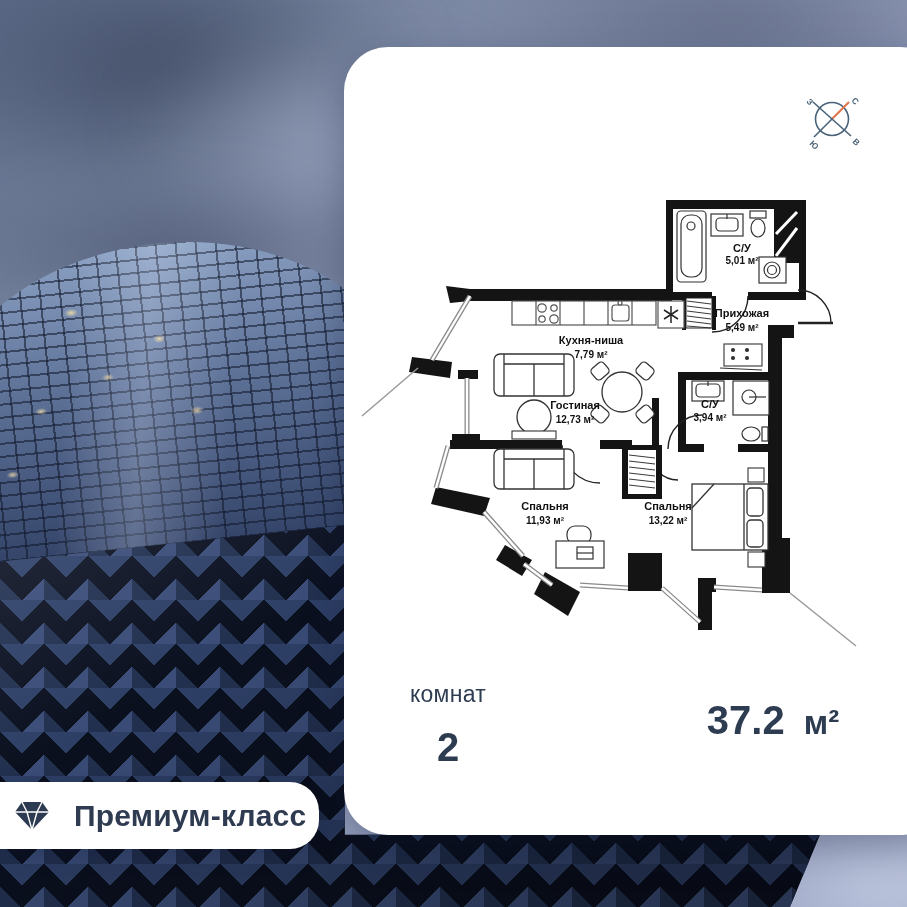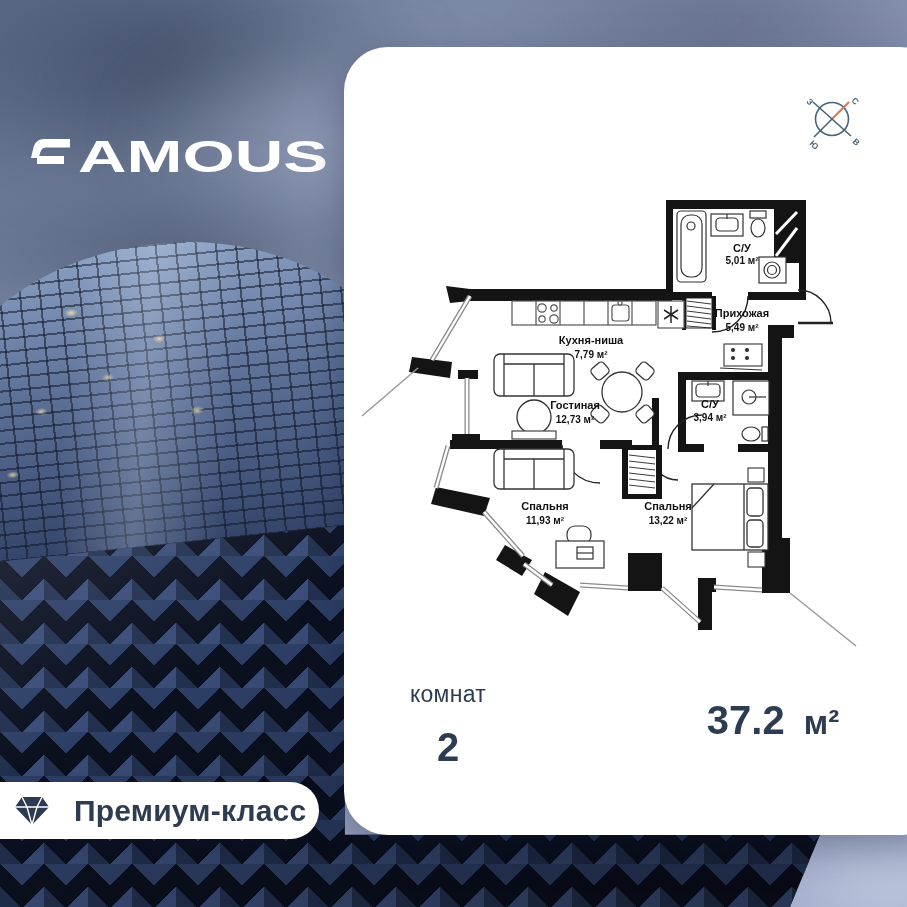--- a/index.html
+++ b/index.html
@@ -44,21 +44,21 @@
   
   .logo{position:absolute;left:30px;top:138px;width:300px;height:40px;}
   
   .stats{position:absolute;left:384px;top:681px;width:474px;display:flex;justify-content:space-between;color:#2e3c52;}
   .stat{text-align:center;}
   .s1{width:128px;} .s2{width:120px;} .s3{width:170px;}
   .stat .lbl{font-size:23px;font-weight:400;letter-spacing:.3px;}
   .stat .val{margin-top:17px;font-size:40px;font-weight:700;}
   .stat .unit{font-size:33px;font-weight:700;margin-left:19px;}
   
-  .badge{position:absolute;left:0;top:782px;height:57px;width:319px;background:#fff;
+  .badge{position:absolute;left:0;top:782px;height:67px;width:319px;background:#fff;
     border-radius:0 29px 29px 0;display:flex;align-items:center;box-sizing:border-box;padding-left:14px;
     box-shadow:0 6px 20px rgba(15,25,55,.25);}
   .badge .txt{margin-left:24px;font-size:30px;font-weight:600;color:#2f3b50;letter-spacing:.2px;}
   .plan-svg{position:absolute;left:0;top:0;width:907px;height:907px;pointer-events:none;}
   .plan-svg text{font-family:"Liberation Sans","DejaVu Sans",sans-serif;}
   .rname{font-size:11px;font-weight:700;fill:#111;}
   .rarea{font-size:10px;font-weight:600;fill:#111;}
   .cletter{font-size:8.5px;font-weight:600;fill:#4a6378;}
 </style>
 </head>
@@ -66,29 +66,20 @@
 
 <div class="stage">
   <div class="cloud c1"></div>
   <div class="cloud c2"></div>
   <div class="cloud c3"></div>
   <div class="cloud c4"></div>
   <div class="cloud c5"></div>
   <div class="facade"></div>
   <div class="dome"></div>
 
-  <div class="logo">
-    <svg width="300" height="40" viewBox="0 0 300 40">
-      <g fill="#ffffff">
-        <path d="M40,1 L14,1 C8,1 4.5,5 3.2,10.5 L1,20 L9,20 C10.2,13.5 11.5,9.5 16,9.5 L40,9.5 Z"></path>
-        <path d="M34,18 L7,18 L7,26 L34,26 Z"></path>
-      </g>
-      <text x="48" y="34" fill="#ffffff" font-size="44" font-weight="700" textLength="250" lengthAdjust="spacingAndGlyphs">AMOUS</text>
-    </svg>
-  </div>
 
   <div class="card"></div>
 
   <div class="stats">
     <div class="stat s1">
       <div class="lbl">комнат</div>
       <div class="val">2</div>
     </div>
     <div class="stat s3">
       <div class="val"><span>37.2</span><span class="unit">м²</span></div>

